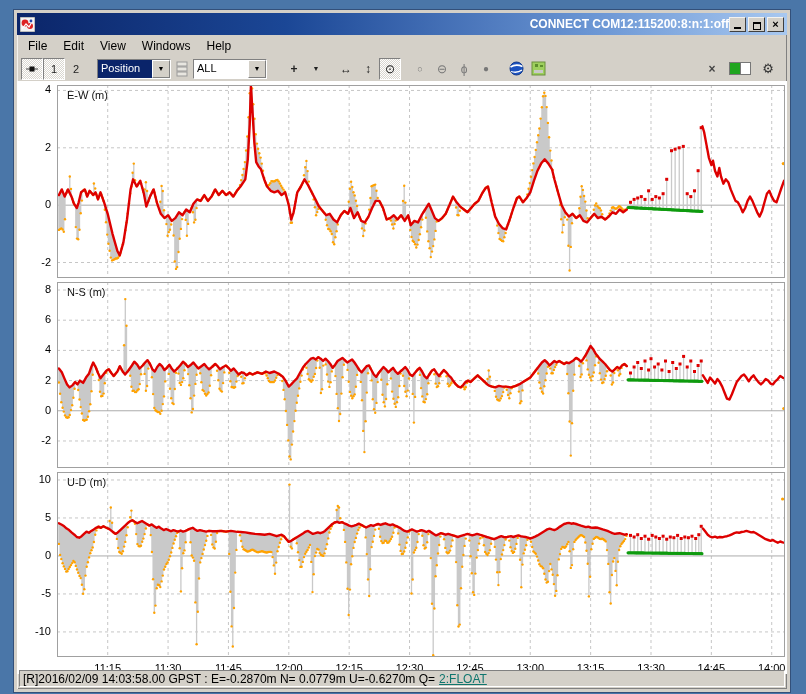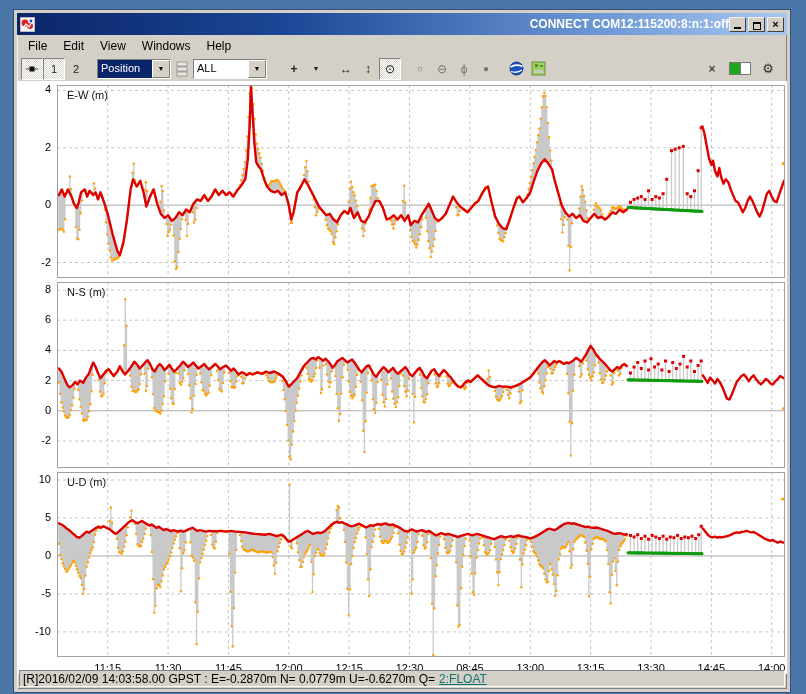--- a/index.html
+++ b/index.html
@@ -1990,21 +1990,21 @@
       <div class="axis-label y-label" style="left: 2px; top: 505.94px;">-5</div>
       <div class="axis-label y-label" style="left: 2px; top: 467.953px;">0</div>
       <div class="axis-label y-label" style="left: 2px; top: 429.965px;">5</div>
       <div class="axis-label y-label" style="left: 2px; top: 391.977px;">10</div>
       <div class="axis-label x-label" style="left: 68.7065px; top: 581px;">11:15</div>
       <div class="axis-label x-label" style="left: 129.071px; top: 581px;">11:30</div>
       <div class="axis-label x-label" style="left: 189.436px; top: 581px;">11:45</div>
       <div class="axis-label x-label" style="left: 249.801px; top: 581px;">12:00</div>
       <div class="axis-label x-label" style="left: 310.166px; top: 581px;">12:15</div>
       <div class="axis-label x-label" style="left: 370.531px; top: 581px;">12:30</div>
-      <div class="axis-label x-label" style="left: 430.896px; top: 581px;">08:45</div>
+      <div class="axis-label x-label" style="left: 430.896px; top: 581px;">12:45</div>
       <div class="axis-label x-label" style="left: 491.26px; top: 581px;">13:00</div>
       <div class="axis-label x-label" style="left: 551.625px; top: 581px;">13:15</div>
       <div class="axis-label x-label" style="left: 611.99px; top: 581px;">13:30</div>
       <div class="axis-label x-label" style="left: 672.355px; top: 581px;">14:45</div>
       <div class="axis-label x-label" style="left: 732.72px; top: 581px;">14:00</div>
     </div>
 
   <div class="statusbar">
     <span>[R]2016/02/09 14:03:58.00 GPST : E=-0.2870m N= 0.0779m U=-0.6270m Q=</span>
     <span class="q-float" id="q-float" style="color: #0f766e; text-decoration: underline;">2:FLOAT</span>

